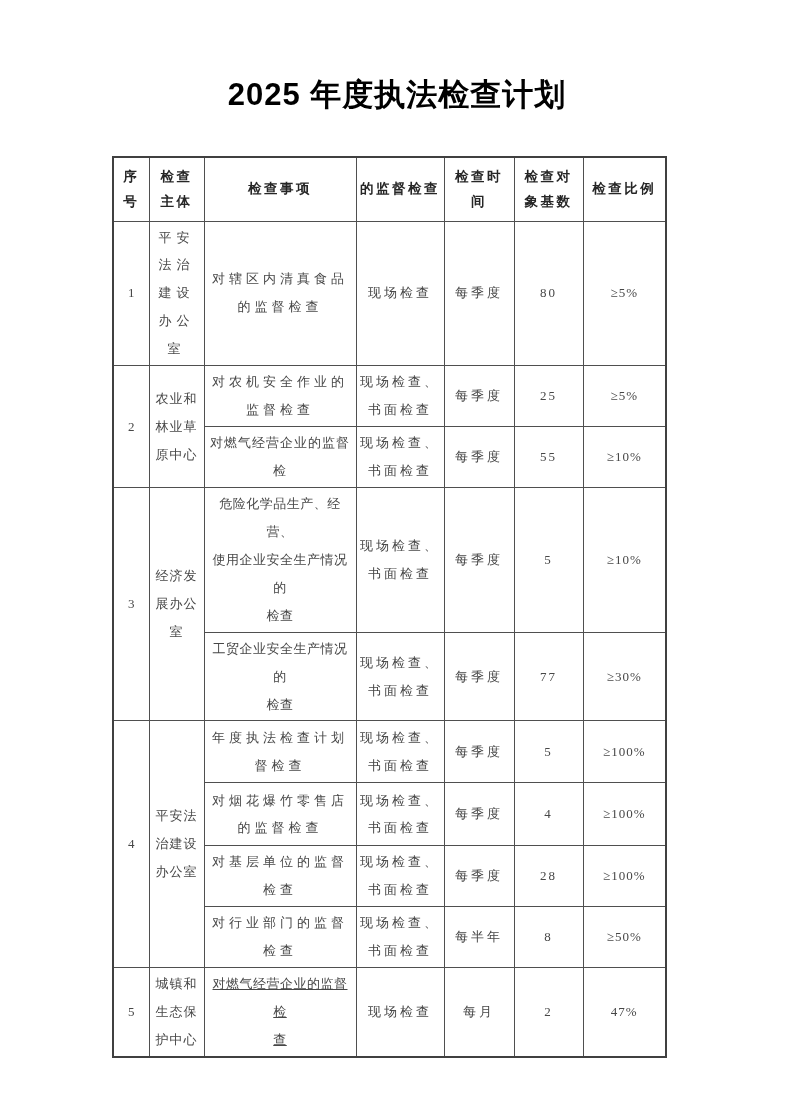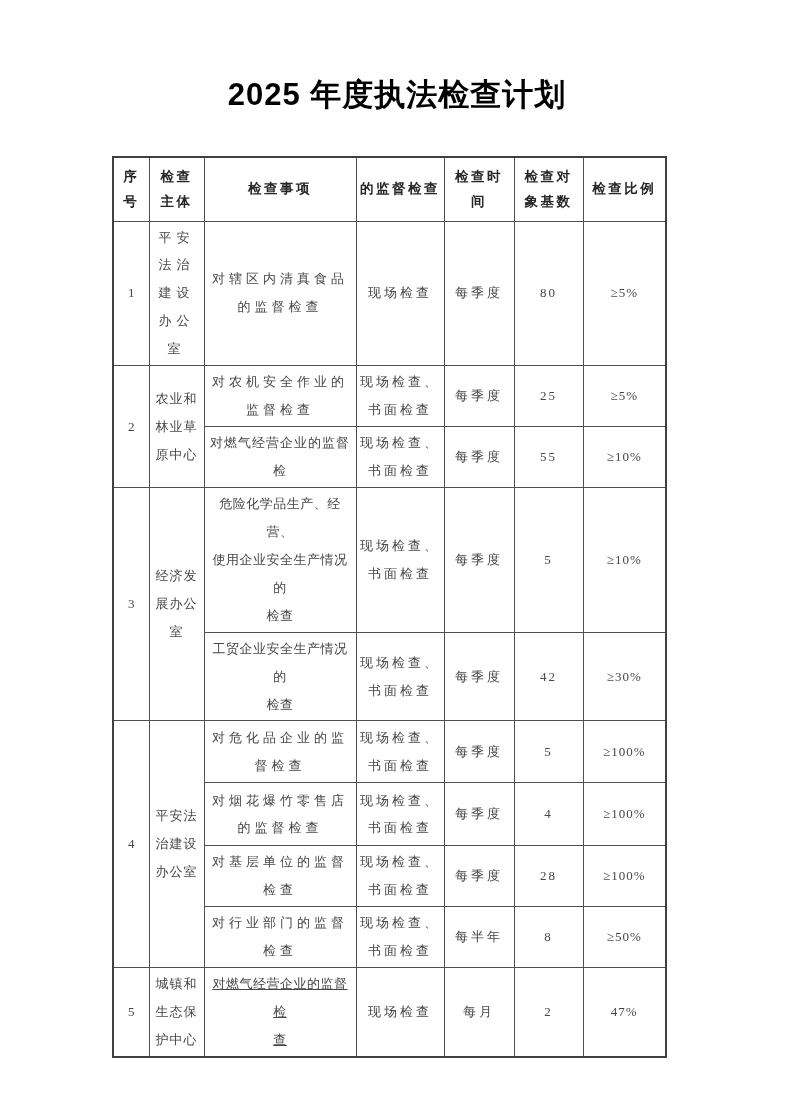--- a/index.html
+++ b/index.html
@@ -133,30 +133,30 @@
     <td class="ls3">每季度</td>
     <td class="ls2">5</td>
     <td class="ls1">≥10%</td>
   </tr>
   <tr class="h62">
     <td class="ls05">工贸企业安全生产情况的
 检查</td>
     <td class="ls3">现场检查、
 书面检查</td>
     <td class="ls3">每季度</td>
-    <td class="ls2">42</td>
+    <td class="ls2">77</td>
     <td class="ls1">≥30%</td>
   </tr>
 
   <tr class="h62">
     <td rowspan="4">4</td>
     <td rowspan="4" class="ls1">平安法
 治建设
 办公室</td>
-    <td class="ls4">对危化品企业的监
+    <td class="ls4">年度执法检查计划
 督检查</td>
     <td class="ls3">现场检查、
 书面检查</td>
     <td class="ls3">每季度</td>
     <td class="ls2">5</td>
     <td class="ls1">≥100%</td>
   </tr>
   <tr class="h63">
     <td class="ls4">对烟花爆竹零售店
 的监督检查</td>

